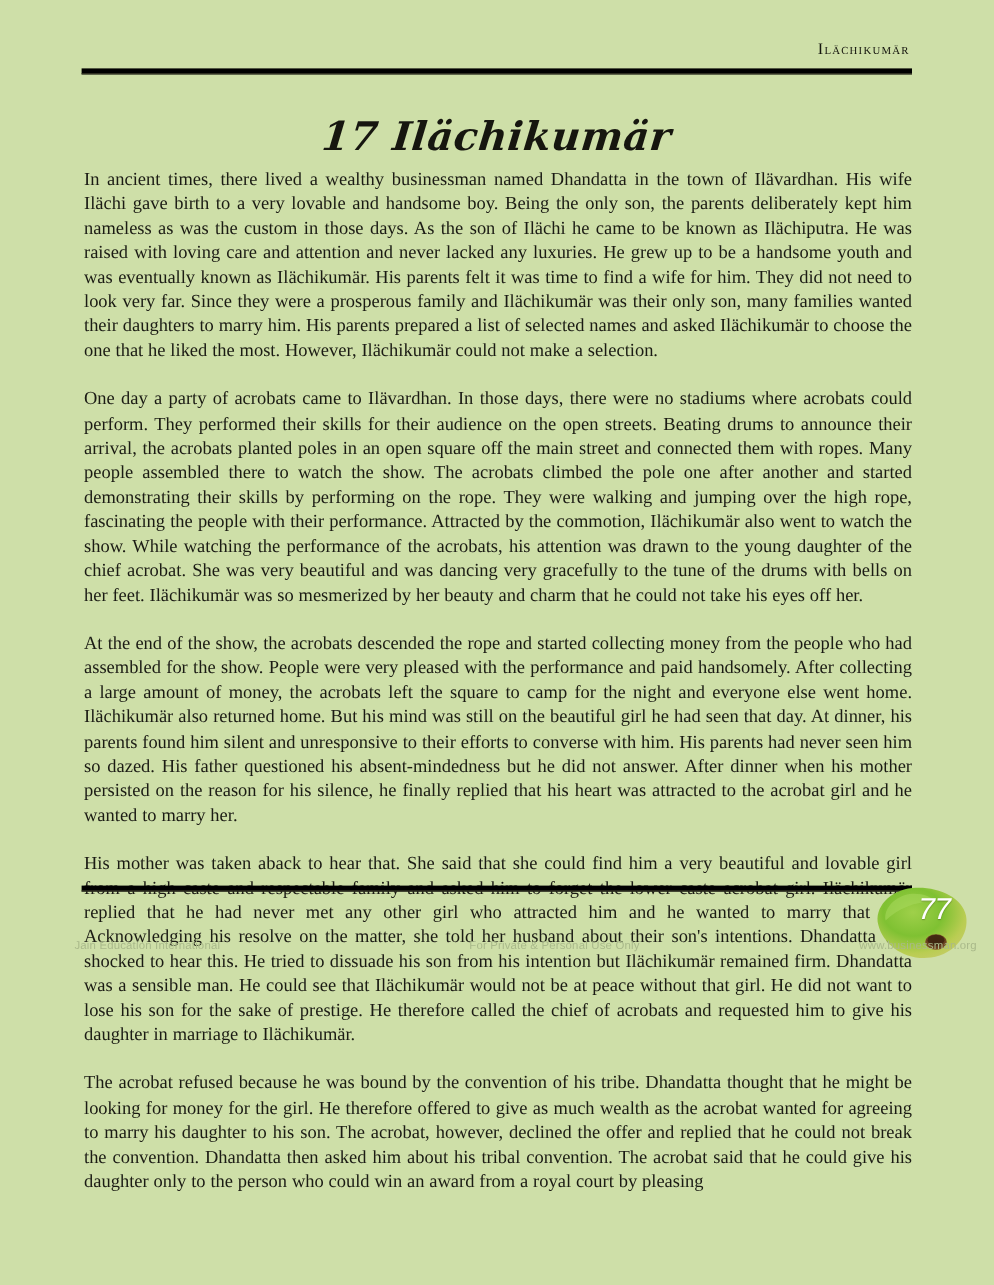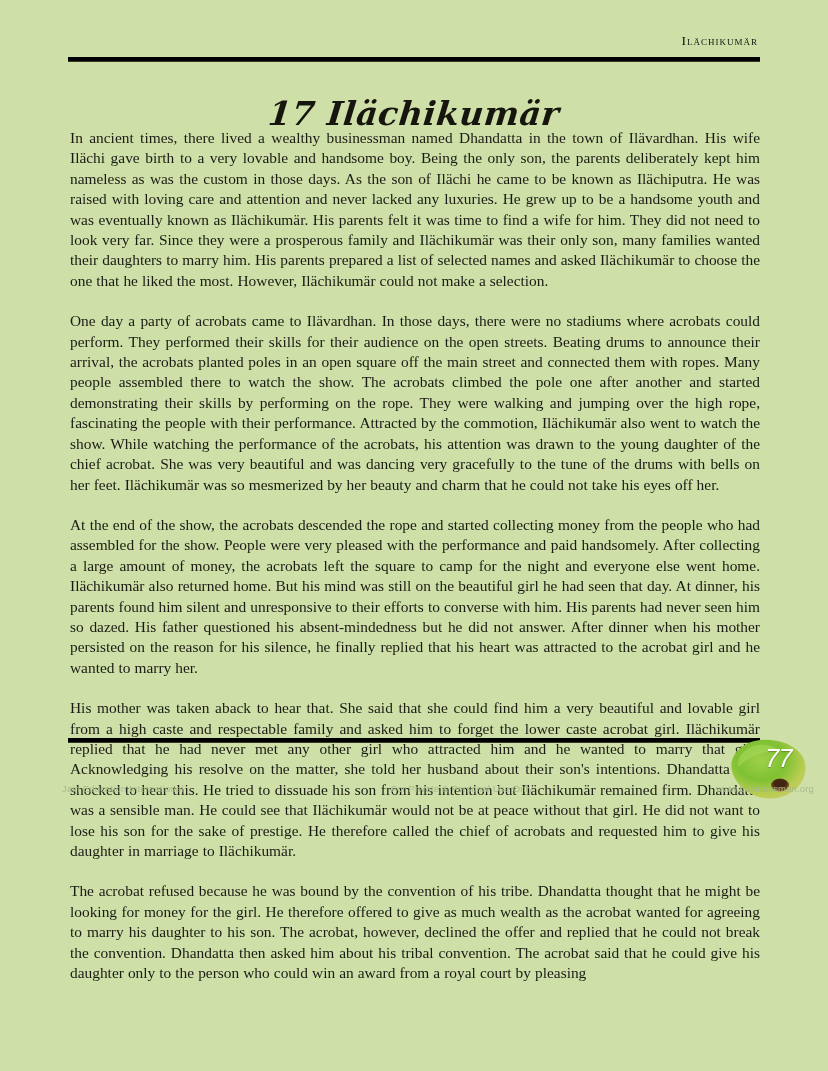--- a/index.html
+++ b/index.html
@@ -64,21 +64,21 @@
   }
 
   
   .body-col {
     position: absolute;
     top: 128px;
     left: 70px;
     width: 690px;
   }
   .para {
-    margin: 0 0 20px 0;
+    margin: 12px 0 20px 0;
     font-size: 15.4px;
     line-height: 20.4px;
     text-align: justify;
     text-justify: inter-word;
     color: #1b1b14;
     word-spacing: 0.2px;
   }
   .para:last-child { margin-bottom: 0; }
 
   

